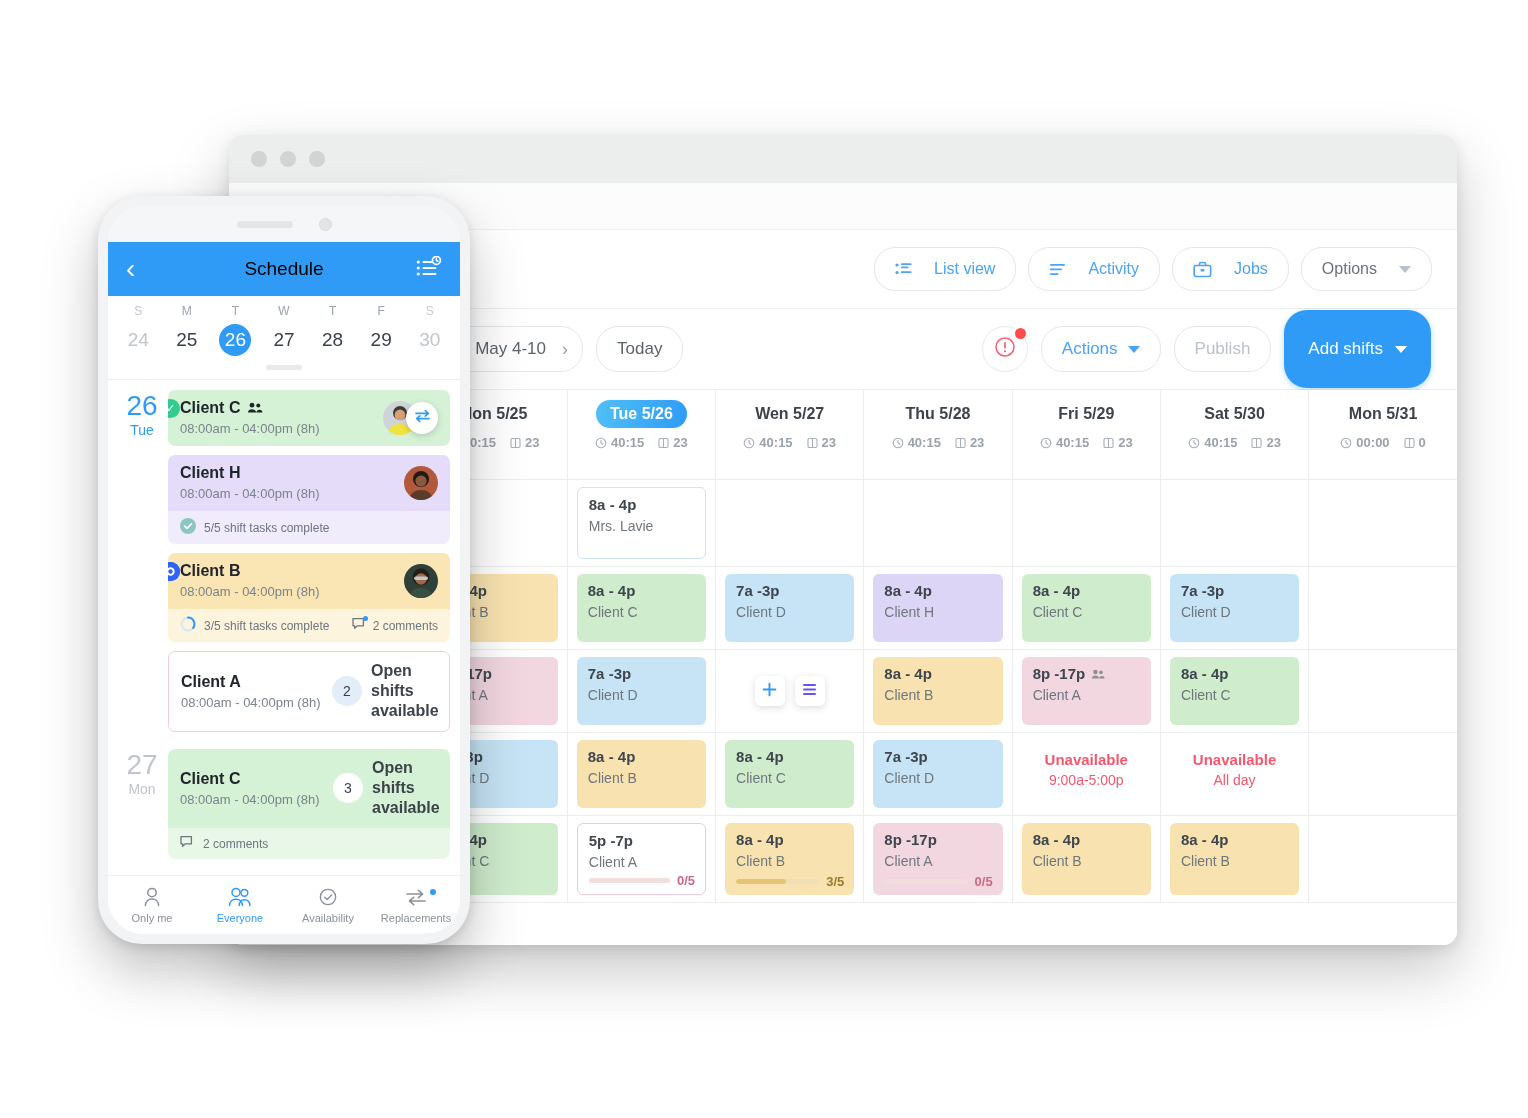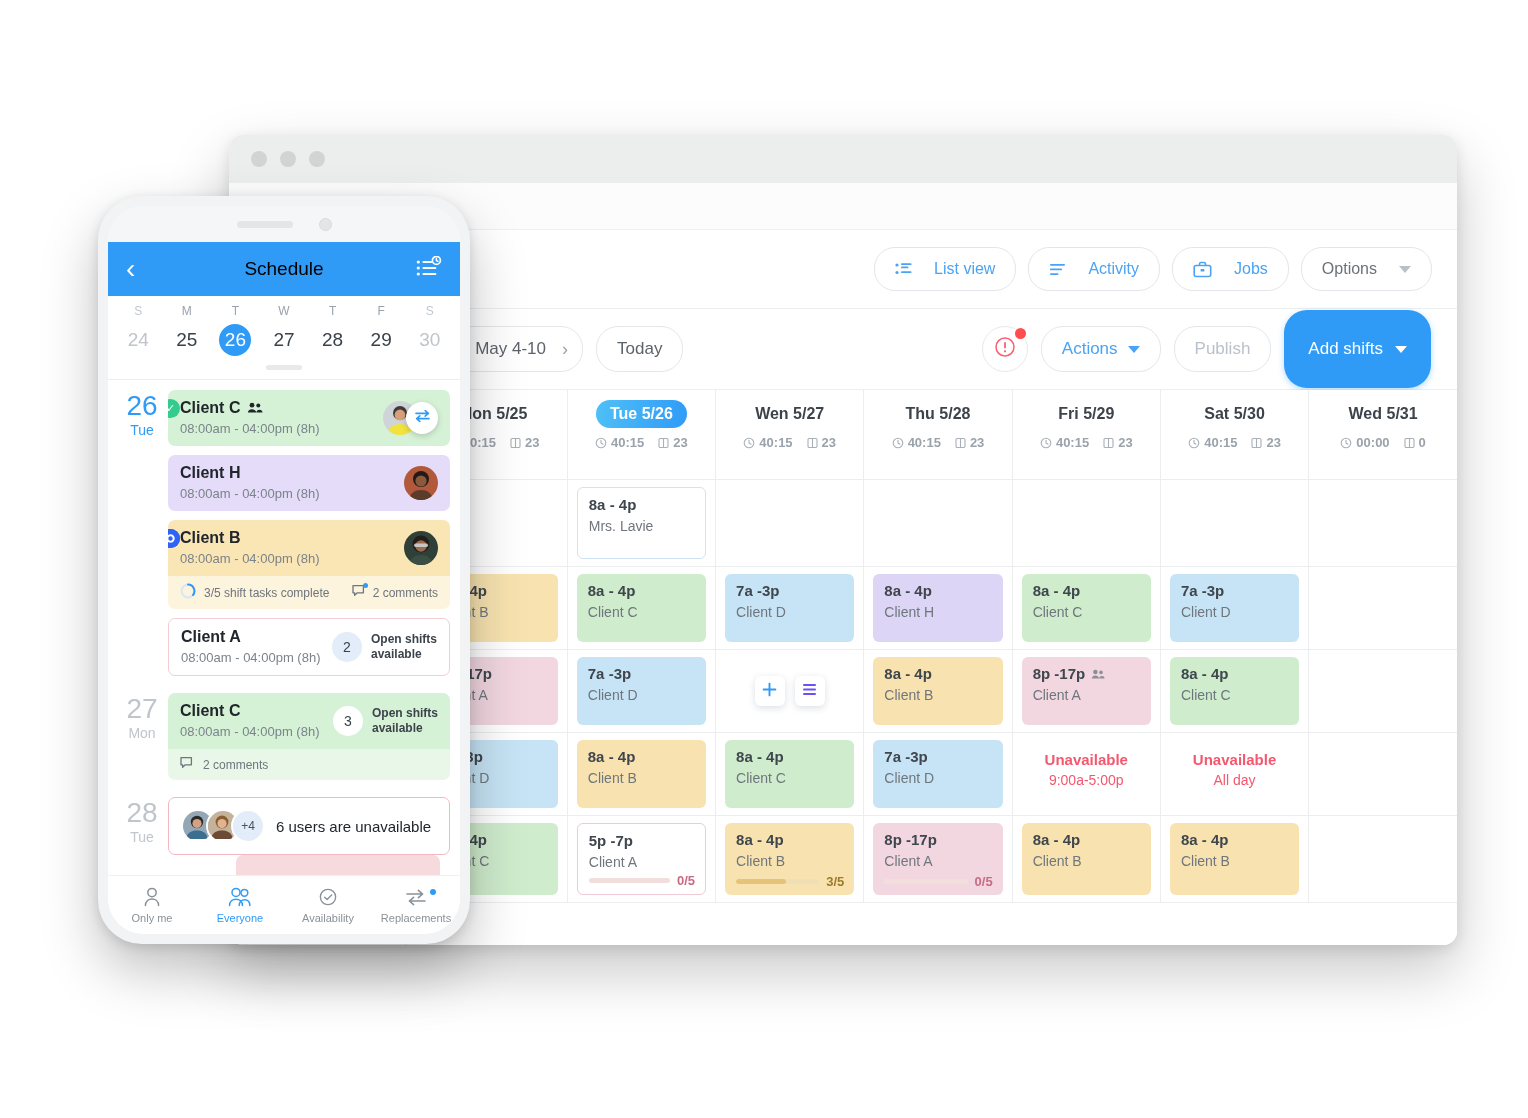--- a/index.html
+++ b/index.html
@@ -198,21 +198,21 @@
   .swapbtn{
     width:32px;height:32px;border-radius:50%;background:#fff;box-shadow:0 2px 6px rgba(0,0,0,.18);
     display:flex;align-items:center;justify-content:center;margin-left:-11px;z-index:2;
   }
   .openbox{
     width:30px;height:30px;border-radius:50%;display:flex;align-items:center;justify-content:center;
     font-size:14px;color:#39414a;flex:none;
   }
   .openbox.b{background:#e2edf9;}
   .openbox.w{background:#fff;}
-  .opentxt{font-size:12px;color:#3c434b;line-height:1.25;margin-left:9px;font-weight:bold;width:66px;}
+  .opentxt{font-size:16px;color:#3c434b;line-height:1.25;margin-left:9px;font-weight:bold;width:66px;}
   .unavail-card{
     border:1px solid #f3b8c3;border-radius:7px;background:#fff;padding:11px 12px;display:flex;align-items:center;gap:11px;
   }
   .stackav{display:flex;align-items:center;}
   .stackav .av{width:30px;height:30px;border-radius:50%;overflow:hidden;border:2px solid #fff;margin-left:-9px;}
   .stackav .av:first-child{margin-left:0;}
   .plusn{width:30px;height:30px;border-radius:50%;background:#e2edf9;color:#4a5158;font-size:12px;display:flex;align-items:center;justify-content:center;margin-left:-9px;border:2px solid #fff;}
   .unav-txt{font-size:15px;color:#21262c;}
   .peek{height:26px;background:#f6dadd;border-radius:7px 7px 0 0;margin:0 10px 0 68px;}
   .ph-tabs{
@@ -475,21 +475,21 @@
                   <span>
                       <svg width="11" height="12" viewBox="0 0 11 12">
                         <rect x="1" y="1.5" width="9" height="9" rx="1.2" fill="none" stroke="#a9b0b8" stroke-width="1.1"></rect>
                         <path d="M5.5 1.5v9" stroke="#a9b0b8" stroke-width="1.1"></path>
                       </svg>
                       <em style="font-style:normal">23</em>
                     </span>
                 </div>
               </th>
               <th class="day-head">
-                <span class="day-label">Wed 5/31</span>
+                <span class="day-label">Mon 5/31</span>
                 <div class="day-stats">
                   <span>
                       <svg width="12" height="12" viewBox="0 0 12 12">
                         <circle cx="6" cy="6" r="4.8" fill="none" stroke="#a9b0b8" stroke-width="1.1"></circle>
                         <path d="M6 3.3V6l2 1.2" fill="none" stroke="#a9b0b8" stroke-width="1.1" stroke-linecap="round"></path>
                       </svg>
                       <em style="font-style:normal">00:00</em>
                     </span>
                   <span>
                       <svg width="11" height="12" viewBox="0 0 11 12">
@@ -880,20 +880,29 @@
                 </div>
                 <div class="avatar">
                   <svg width="34" height="34" viewBox="0 0 34 34">
                       <rect width="34" height="34" fill="#b2593c"></rect>
                       <circle cx="17" cy="13" r="8" fill="#231a16"></circle>
                       <circle cx="17" cy="15" r="5.6" fill="#8a5a3e"></circle>
                       <path d="M5 34c1-7 6-10 12-10s11 3 12 10z" fill="#5b3b2a"></path>
                     </svg>
                 </div>
               </div>
+              <div class="foot">
+                <span>
+                  <svg width="16" height="16" viewBox="0 0 16 16">
+                      <circle cx="8" cy="8" r="8" fill="#8cc6c3"></circle>
+                      <path d="M4.6 8.2 7 10.4l4.4-4.4" stroke="#fff" stroke-width="1.7" fill="none" stroke-linecap="round" stroke-linejoin="round"></path>
+                    </svg>
+                </span>
+                <span>5/5 shift tasks complete</span>
+              </div>
             </div>
 
             <div class="ph-card amber">
               <span class="leftbadge bl">
                 <svg width="19" height="19" viewBox="0 0 19 19">
                     <circle cx="9.5" cy="9.5" r="9.5" fill="#2f62f7"></circle>
                     <circle cx="9.5" cy="9.5" r="3.2" fill="none" stroke="#fff" stroke-width="2"></circle>
                   </svg>
               </span>
               <div class="main">

